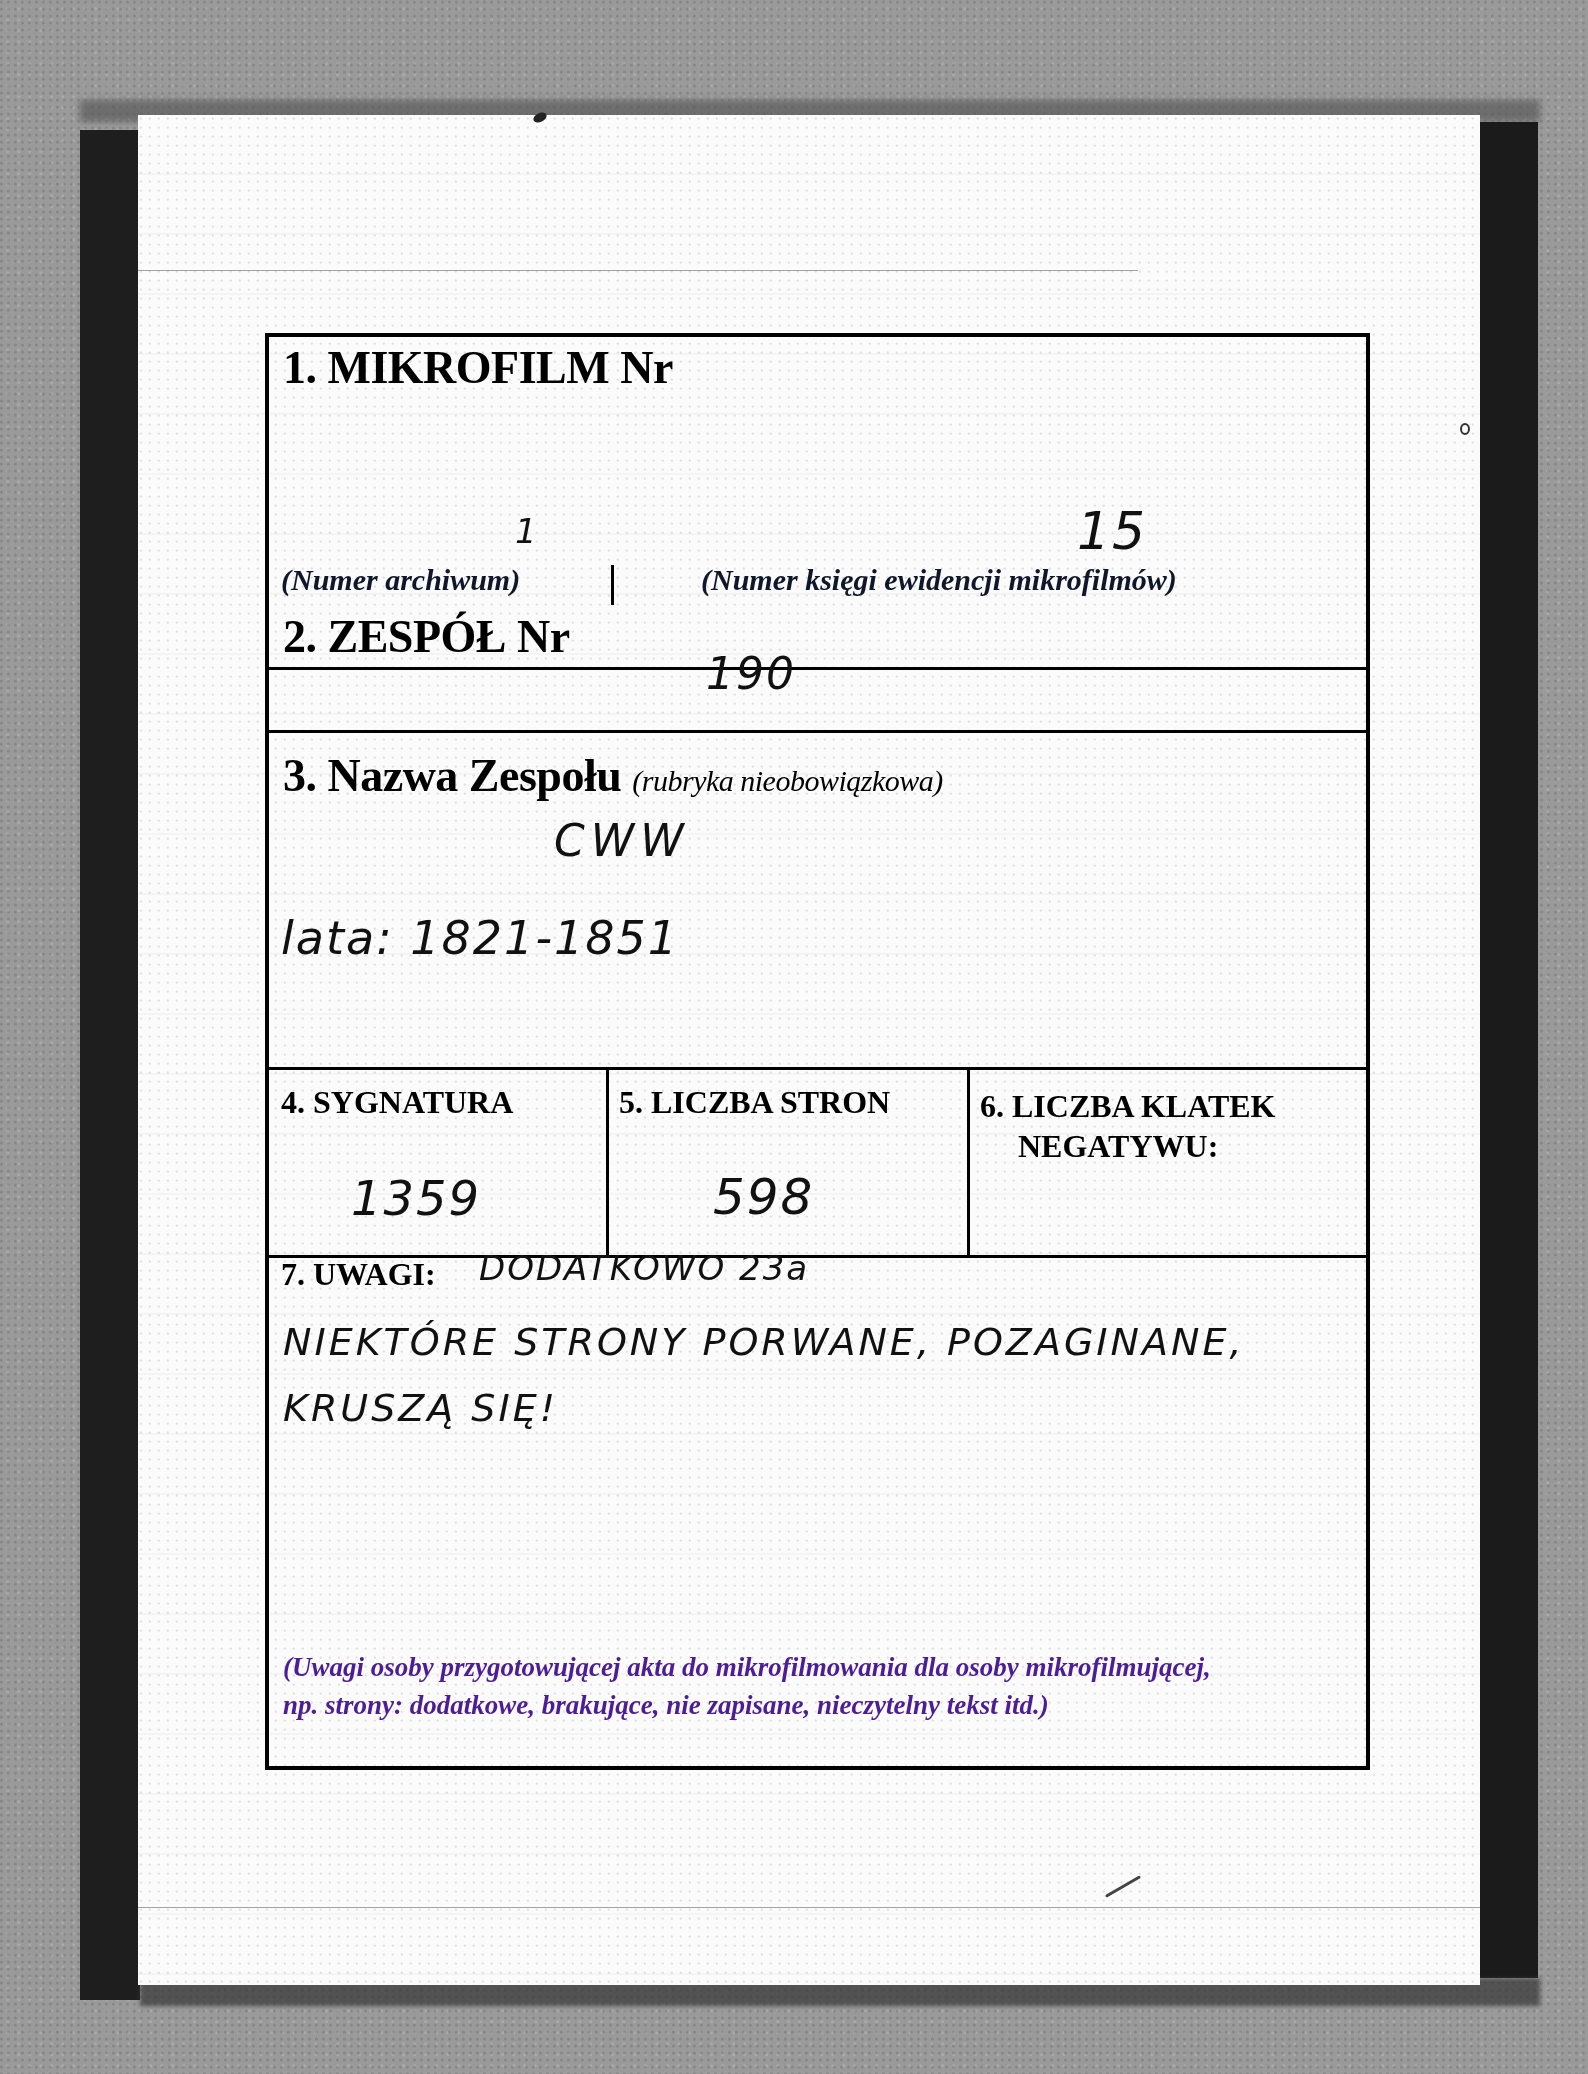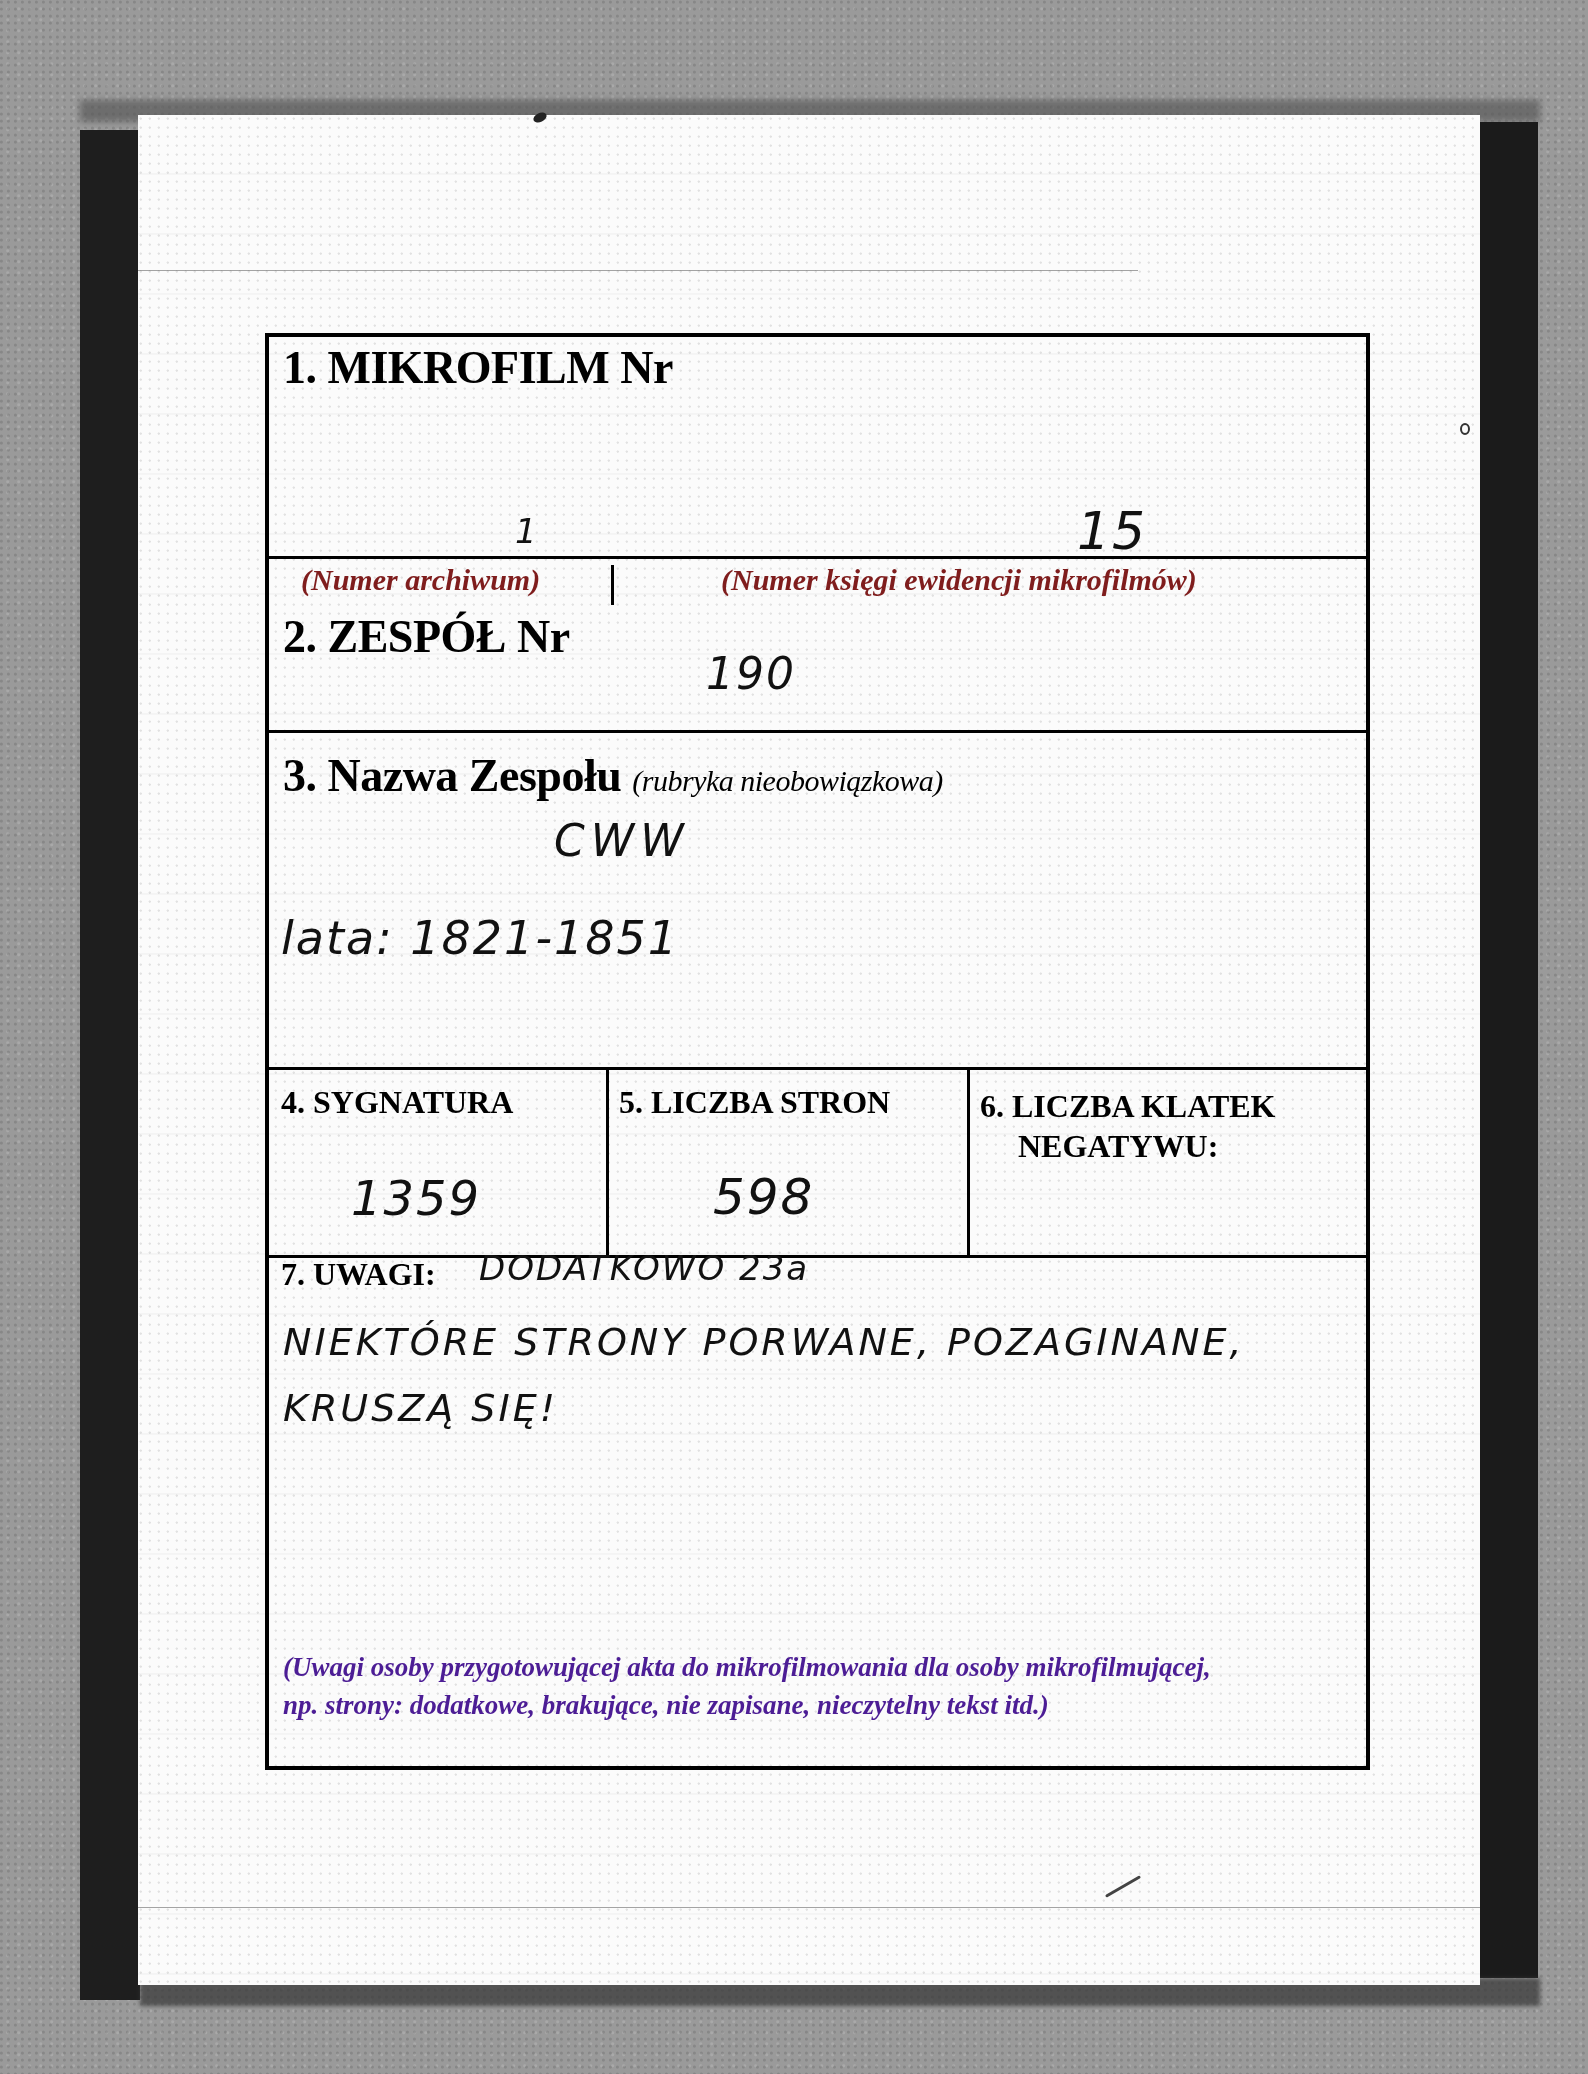--- a/index.html
+++ b/index.html
@@ -25,21 +25,21 @@
     background-size: 100% 60px, 9px 9px;
   }
   .scan-line { position: absolute; height: 1px; background: rgba(0,0,0,0.35); }
   .form {
     position: absolute; left: 265px; top: 333px; width: 1097px; height: 1429px;
     border: 4px solid #000; background: transparent;
   }
   .row { position: absolute; left: 0; width: 100%; border-bottom: 3px solid #000; box-sizing: border-box; }
   .row.last { border-bottom: none; }
   .lbl-big { position: absolute; font-weight: bold; color: #000; font-size: 46px; letter-spacing: -0.5px; }
-  .lbl-ital { position: absolute; font-style: italic; font-weight: bold; color: #7f1d1d; font-size: 30px; margin-left: 20px; }
+  .lbl-ital { position: absolute; font-style: italic; font-weight: bold; color: #0f172a; font-size: 30px; }
   .lbl-small-ital { font-style: italic; font-weight: normal; font-size: 30px; }
   .lbl-mid { position: absolute; font-weight: bold; color: #000; font-size: 32px; }
   .hand {
     position: absolute; color: #111; font-family: "DejaVu Sans", sans-serif;
     font-style: italic; font-weight: normal; letter-spacing: 2px;
   }
   .vdiv { position: absolute; top: 0; bottom: 0; width: 3px; background: #000; }
   .sub-div { position: absolute; width: 3px; background: #000; }
   .note { position: absolute; font-style: italic; font-weight: bold; font-size: 27px; color: #4c1d95; line-height: 38px; }
   .speck { position: absolute; background: #222; border-radius: 50%; }
@@ -55,21 +55,21 @@
 <div class="paper">
   <div class="scan-line" style="left:0; top:155px; width:1000px;"></div>
   <div class="scan-line" style="left:0; top:1792px; width:1342px;"></div>
   <div class="speck" style="left:395px; top:-2px; width:14px; height:9px; transform:rotate(-25deg);"></div>
   <div class="speck" style="left:1322px; top:308px; width:6px; height:8px; background:transparent; border:2px solid #333;"></div>
   <div class="speck" style="left:965px; top:1770px; width:40px; height:3px; border-radius:2px; transform:rotate(-30deg); background:#444;"></div>
 </div>
 
 <div class="form">
 
-  <div class="row" style="top:0; height:222px;">
+  <div class="row" style="top:0; height:333px;">
     <span class="lbl-big" style="left:14px; top:4px;">1. MIKROFILM Nr</span>
     <span class="hand" style="left:246px; top:174px; font-size:34px;">1</span>
     <span class="hand" style="left:808px; top:164px; font-size:52px;">15</span>
     <span class="lbl-ital" style="left:12px; top:226px;">(Numer archiwum)</span>
     <div class="sub-div" style="left:342px; top:228px; height:40px;"></div>
     <span class="lbl-ital" style="left:432px; top:226px;">(Numer księgi ewidencji mikrofilmów)</span>
   </div>
 
   <div class="row" style="top:269px; height:127px;">
     <span class="lbl-big" style="left:14px; top:4px;">2. ZESPÓŁ  Nr</span>

